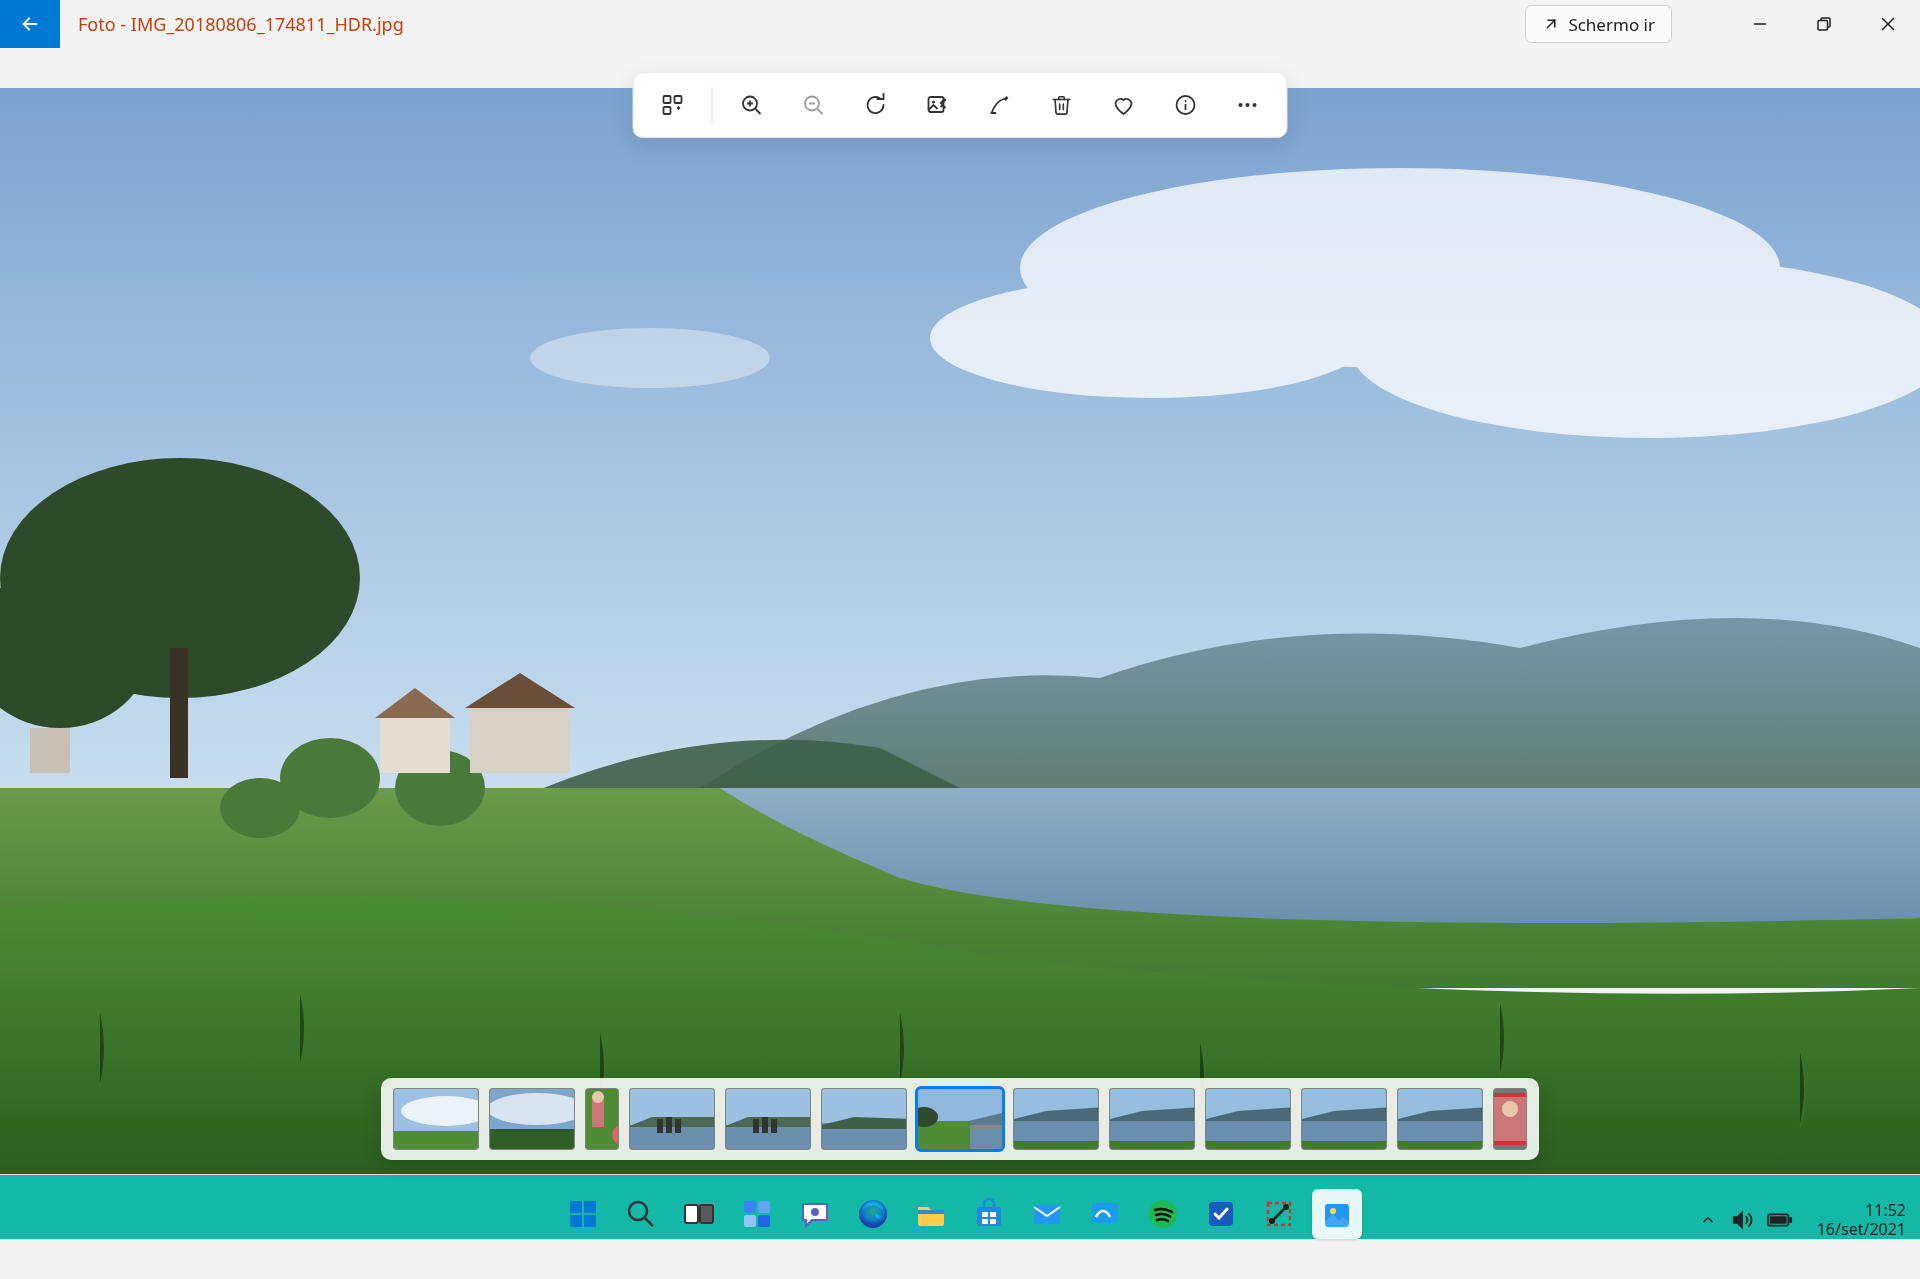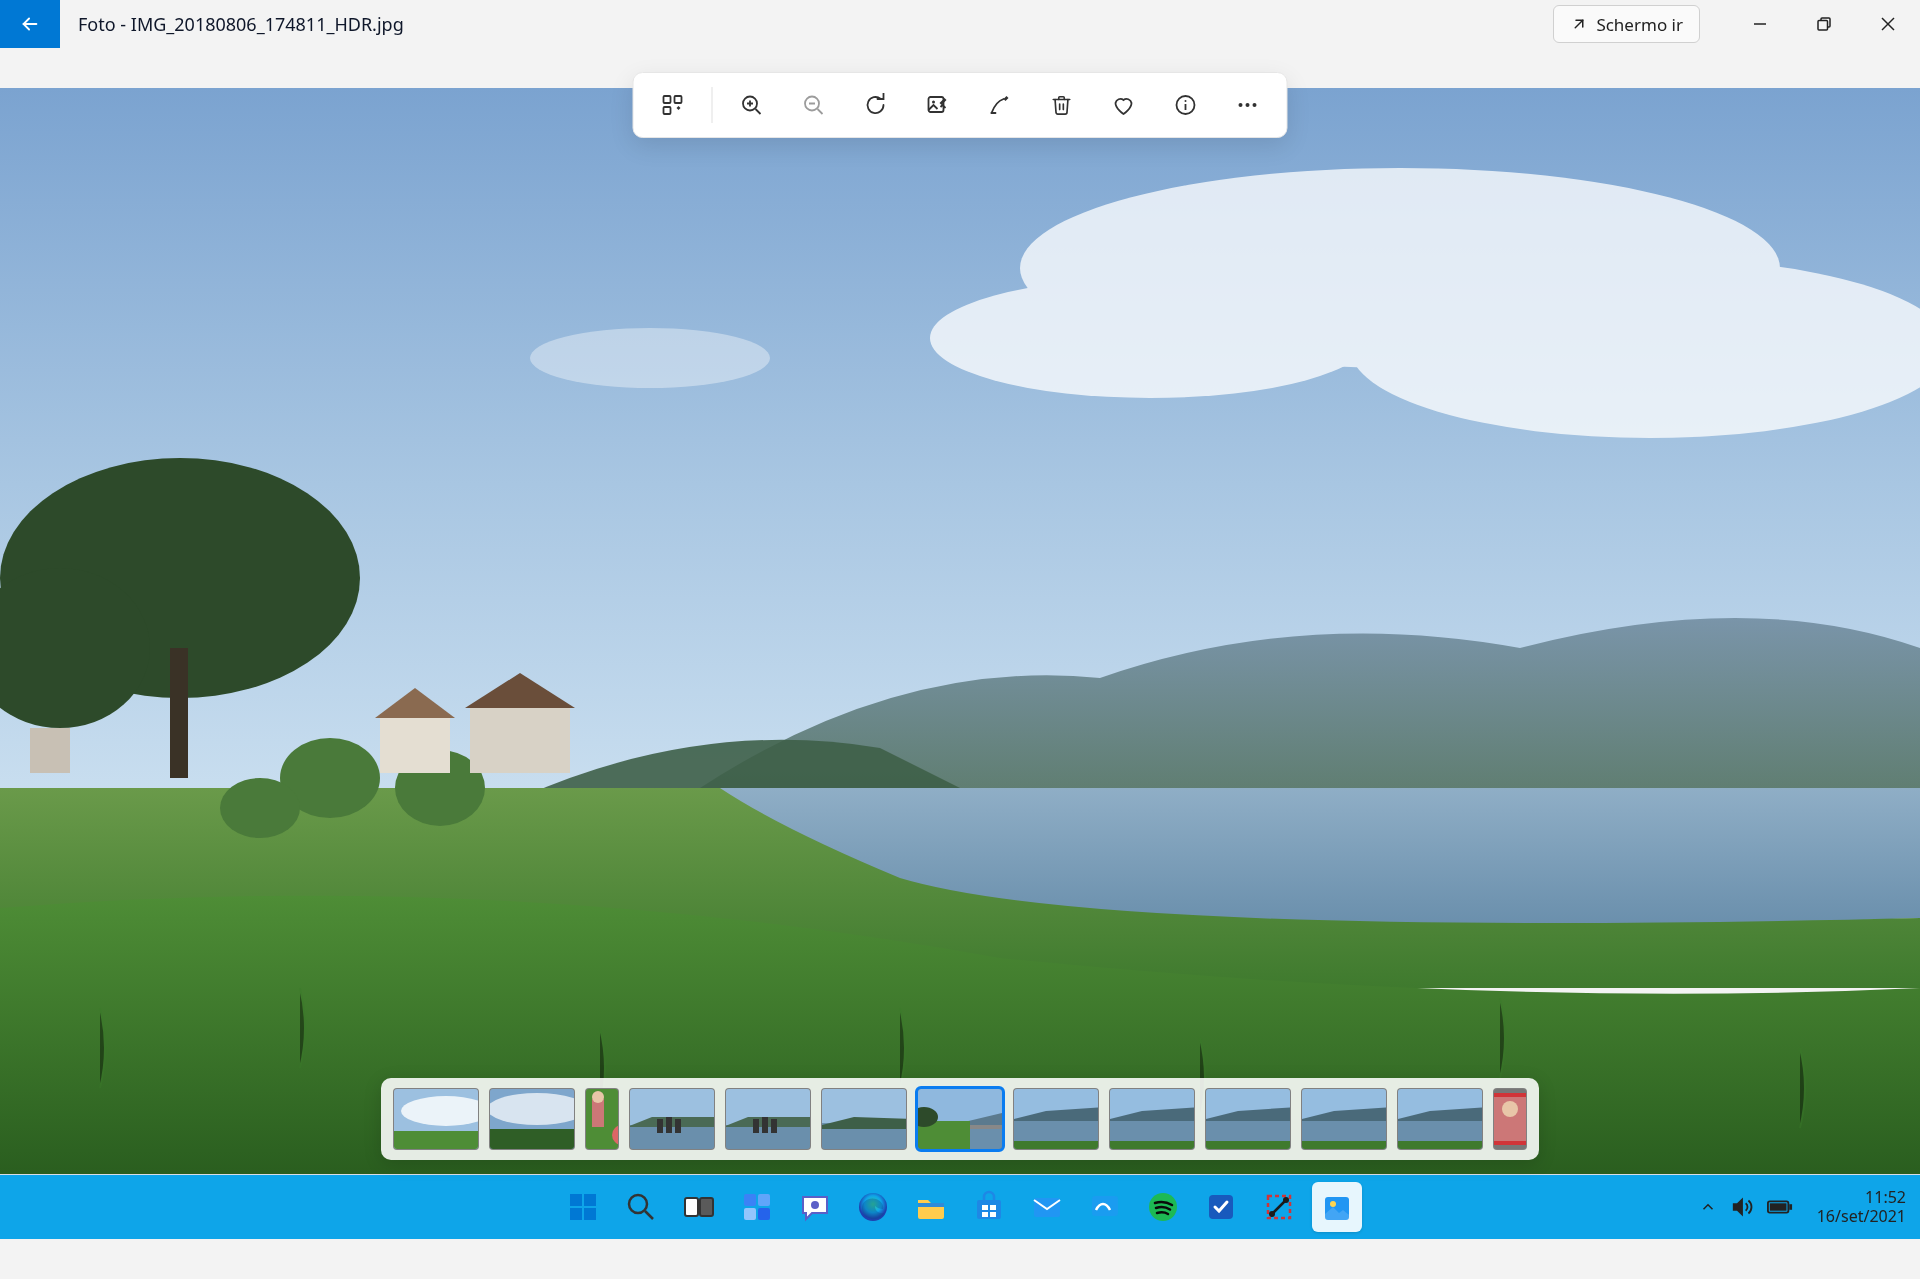--- a/index.html
+++ b/index.html
@@ -14,33 +14,33 @@
   }
   .back-btn {
     width: 60px; height: 48px;
     background: #0078d4;
     display: flex; align-items: center; justify-content: center;
     color: white;
   }
   .title-text {
     margin-left: 18px;
     font-size: 18px;
-    color: #0f172a;
+    color: #c2410c;
   }
   .titlebar-spacer { flex: 1; }
   .fullscreen-btn {
     height: 38px;
     padding: 0 16px;
     border: 1px solid #d0d0d0;
     border-radius: 6px;
     background: #fafafa;
     display: flex; align-items: center; gap: 8px;
     font-size: 17px;
     color: #222;
-    margin-right: 28px;
+    margin-right: 56px;
   }
   .win-controls { display: flex; height: 48px; }
   .win-btn {
     width: 64px; height: 48px;
     display: flex; align-items: center; justify-content: center;
     color: #222;
   }
 
   
   .viewer {
@@ -97,23 +97,23 @@
     background: #888;
     border: 1px solid rgba(0,0,0,0.05);
   }
   .thumb.selected { outline: 3px solid #0a7cf0; outline-offset: -1px; }
   .thumb.narrow { width: 34px; }
   .thumb svg { width: 100%; height: 100%; display: block; }
 
   
   .taskbar {
     height: 65px;
-    background: #0ea5e9;
+    background: #14b8a6;
     border-top: 1px solid #d8dde6;
-    display: flex; align-items: center;
+    display: flex; align-items: flex-end;
     padding: 0 14px;
     position: relative;
   }
   .task-center {
     position: absolute; left: 50%; transform: translateX(-50%);
     display: flex; align-items: center; gap: 8px;
   }
   .task-icon {
     width: 50px; height: 50px;
     display: flex; align-items: center; justify-content: center;

